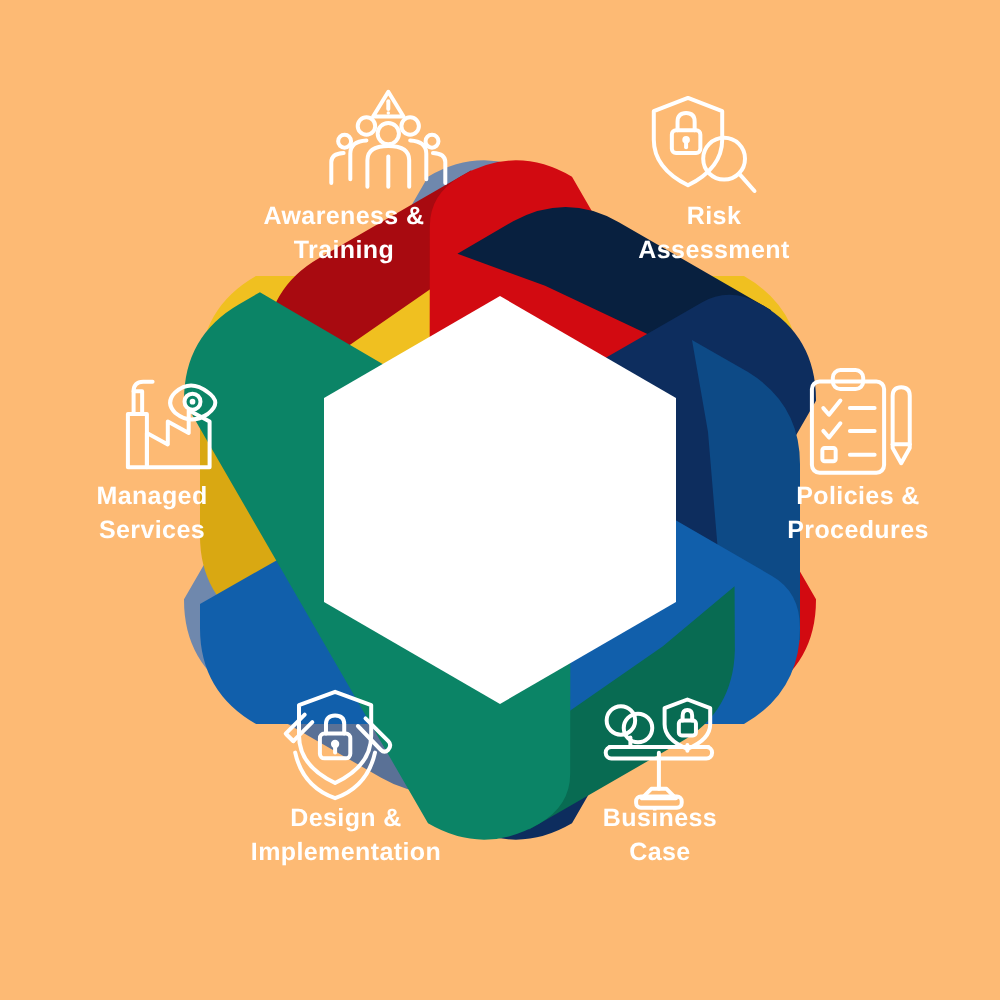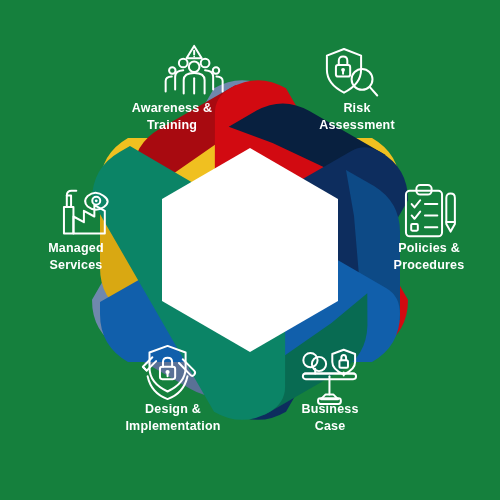--- a/index.html
+++ b/index.html
@@ -11,21 +11,21 @@
   body {
     width: 500px;
     height: 500px;
     overflow: hidden;
     font-family: "Liberation Sans", sans-serif;
   }
   #diagram-root {
     position: relative;
     width: 500px;
     height: 500px;
-    background: #15803d;
+    background: #fdba74;
   }
   #hex-svg {
     position: absolute;
     top: 0;
     left: 0;
     width: 500px;
     height: 500px;
     display: block;
   }
   .seg-label {

